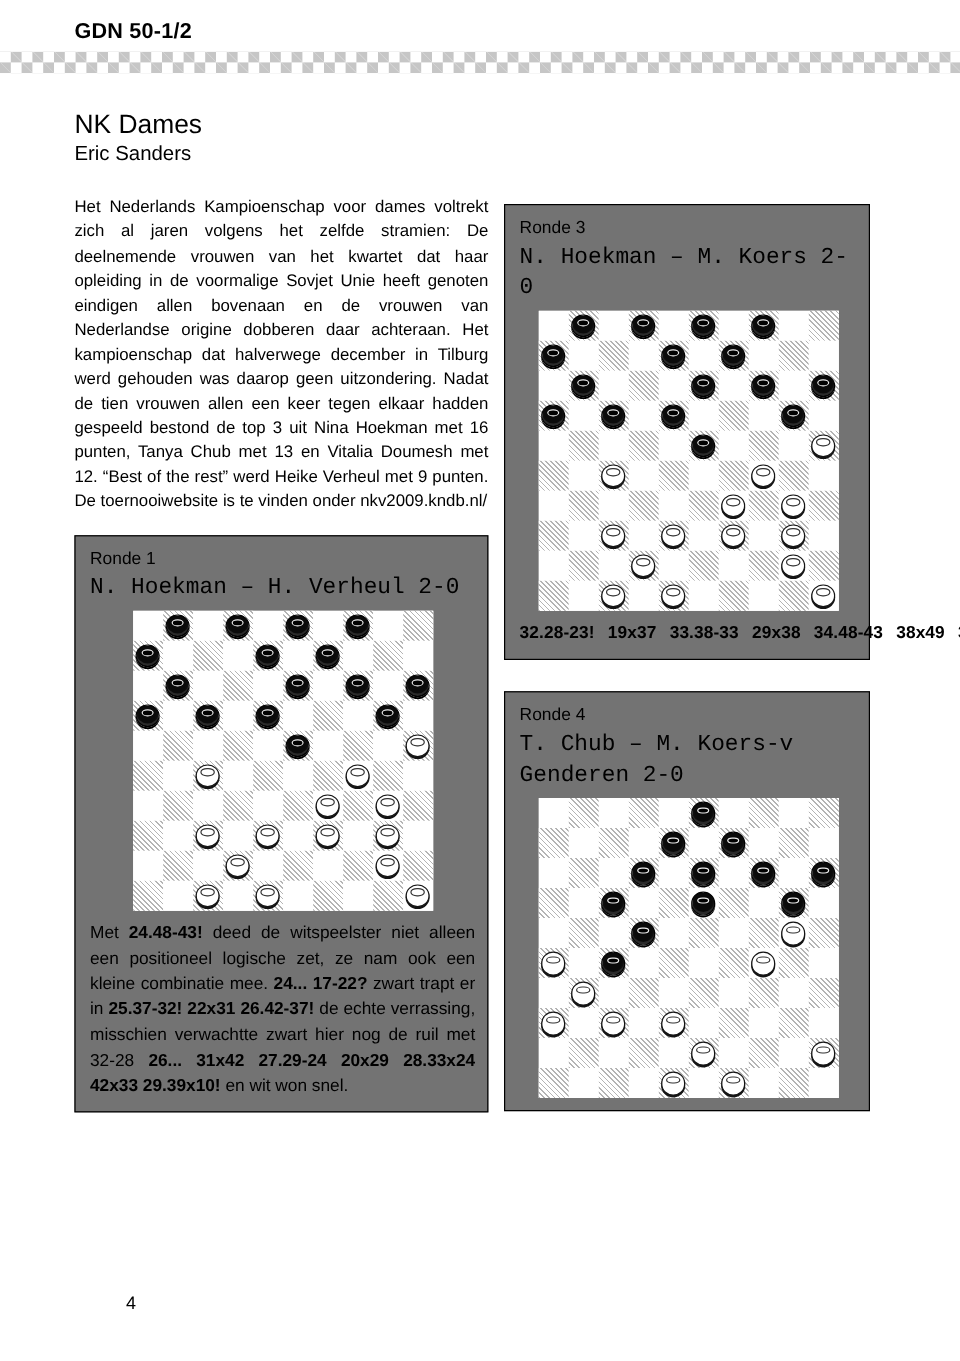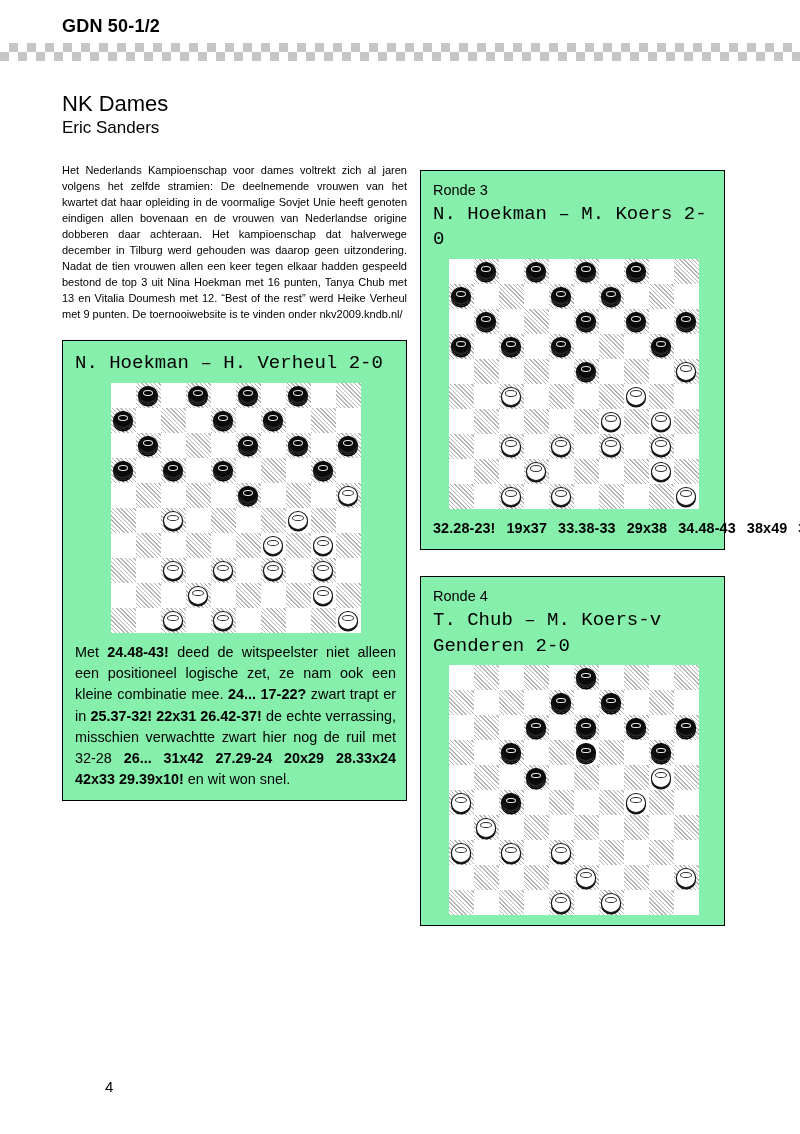--- a/index.html
+++ b/index.html
@@ -66,29 +66,29 @@
     width: 345px;
   }
   .col-right {
     position: absolute;
     left: 420px;
     top: 170px;
     width: 305px;
   }
 
   .intro-text {
-    font-size: 11px;
+    font-size: 14px;
     line-height: 1.46;
     text-align: justify;
     margin: 0;
   }
 
   
   .panel {
-    background: #86efac;
+    background: #737373;
     border: 1.5px solid #000;
     padding: 10px 10px 10px 12px;
     box-sizing: border-box;
   }
   .panel-round {
     font-size: 14.5px;
     line-height: 1.35;
     margin: 0 0 1px 0;
   }
   .panel-players {
@@ -215,20 +215,21 @@
 
 <div class="title-block">
   <h1 class="article-title">NK Dames</h1>
   <p class="article-author">Eric Sanders</p>
 </div>
 
 <div class="col-left">
   <p class="intro-text">Het Nederlands Kampioenschap voor dames voltrekt zich al jaren volgens het zelfde stramien: De deelnemende vrouwen van het kwartet dat haar opleiding in de voormalige Sovjet Unie heeft genoten eindigen allen bovenaan en de vrouwen van Nederlandse origine dobberen daar achteraan. Het kampioenschap dat halverwege december in Tilburg werd gehouden was daarop geen uitzondering. Nadat de tien vrouwen allen een keer tegen elkaar hadden gespeeld bestond de top 3 uit Nina Hoekman met 16 punten, Tanya Chub met 13 en Vitalia Doumesh met 12. “Best of the rest” werd Heike Verheul met 9 punten. De toernooiwebsite is te vinden onder nkv2009.kndb.nl/</p>
 
   <div class="panel" style="margin-top:18px;">
+    <p class="panel-round">Ronde 1</p>
     <p class="panel-players">N. Hoekman – H. Verheul 2-0</p>
     <div class="board board-r1">
         <div class="sq"></div>
         <div class="sq dark">
           <div class="piece black"></div>
         </div>
         <div class="sq"></div>
         <div class="sq dark">
           <div class="piece black"></div>
         </div>

